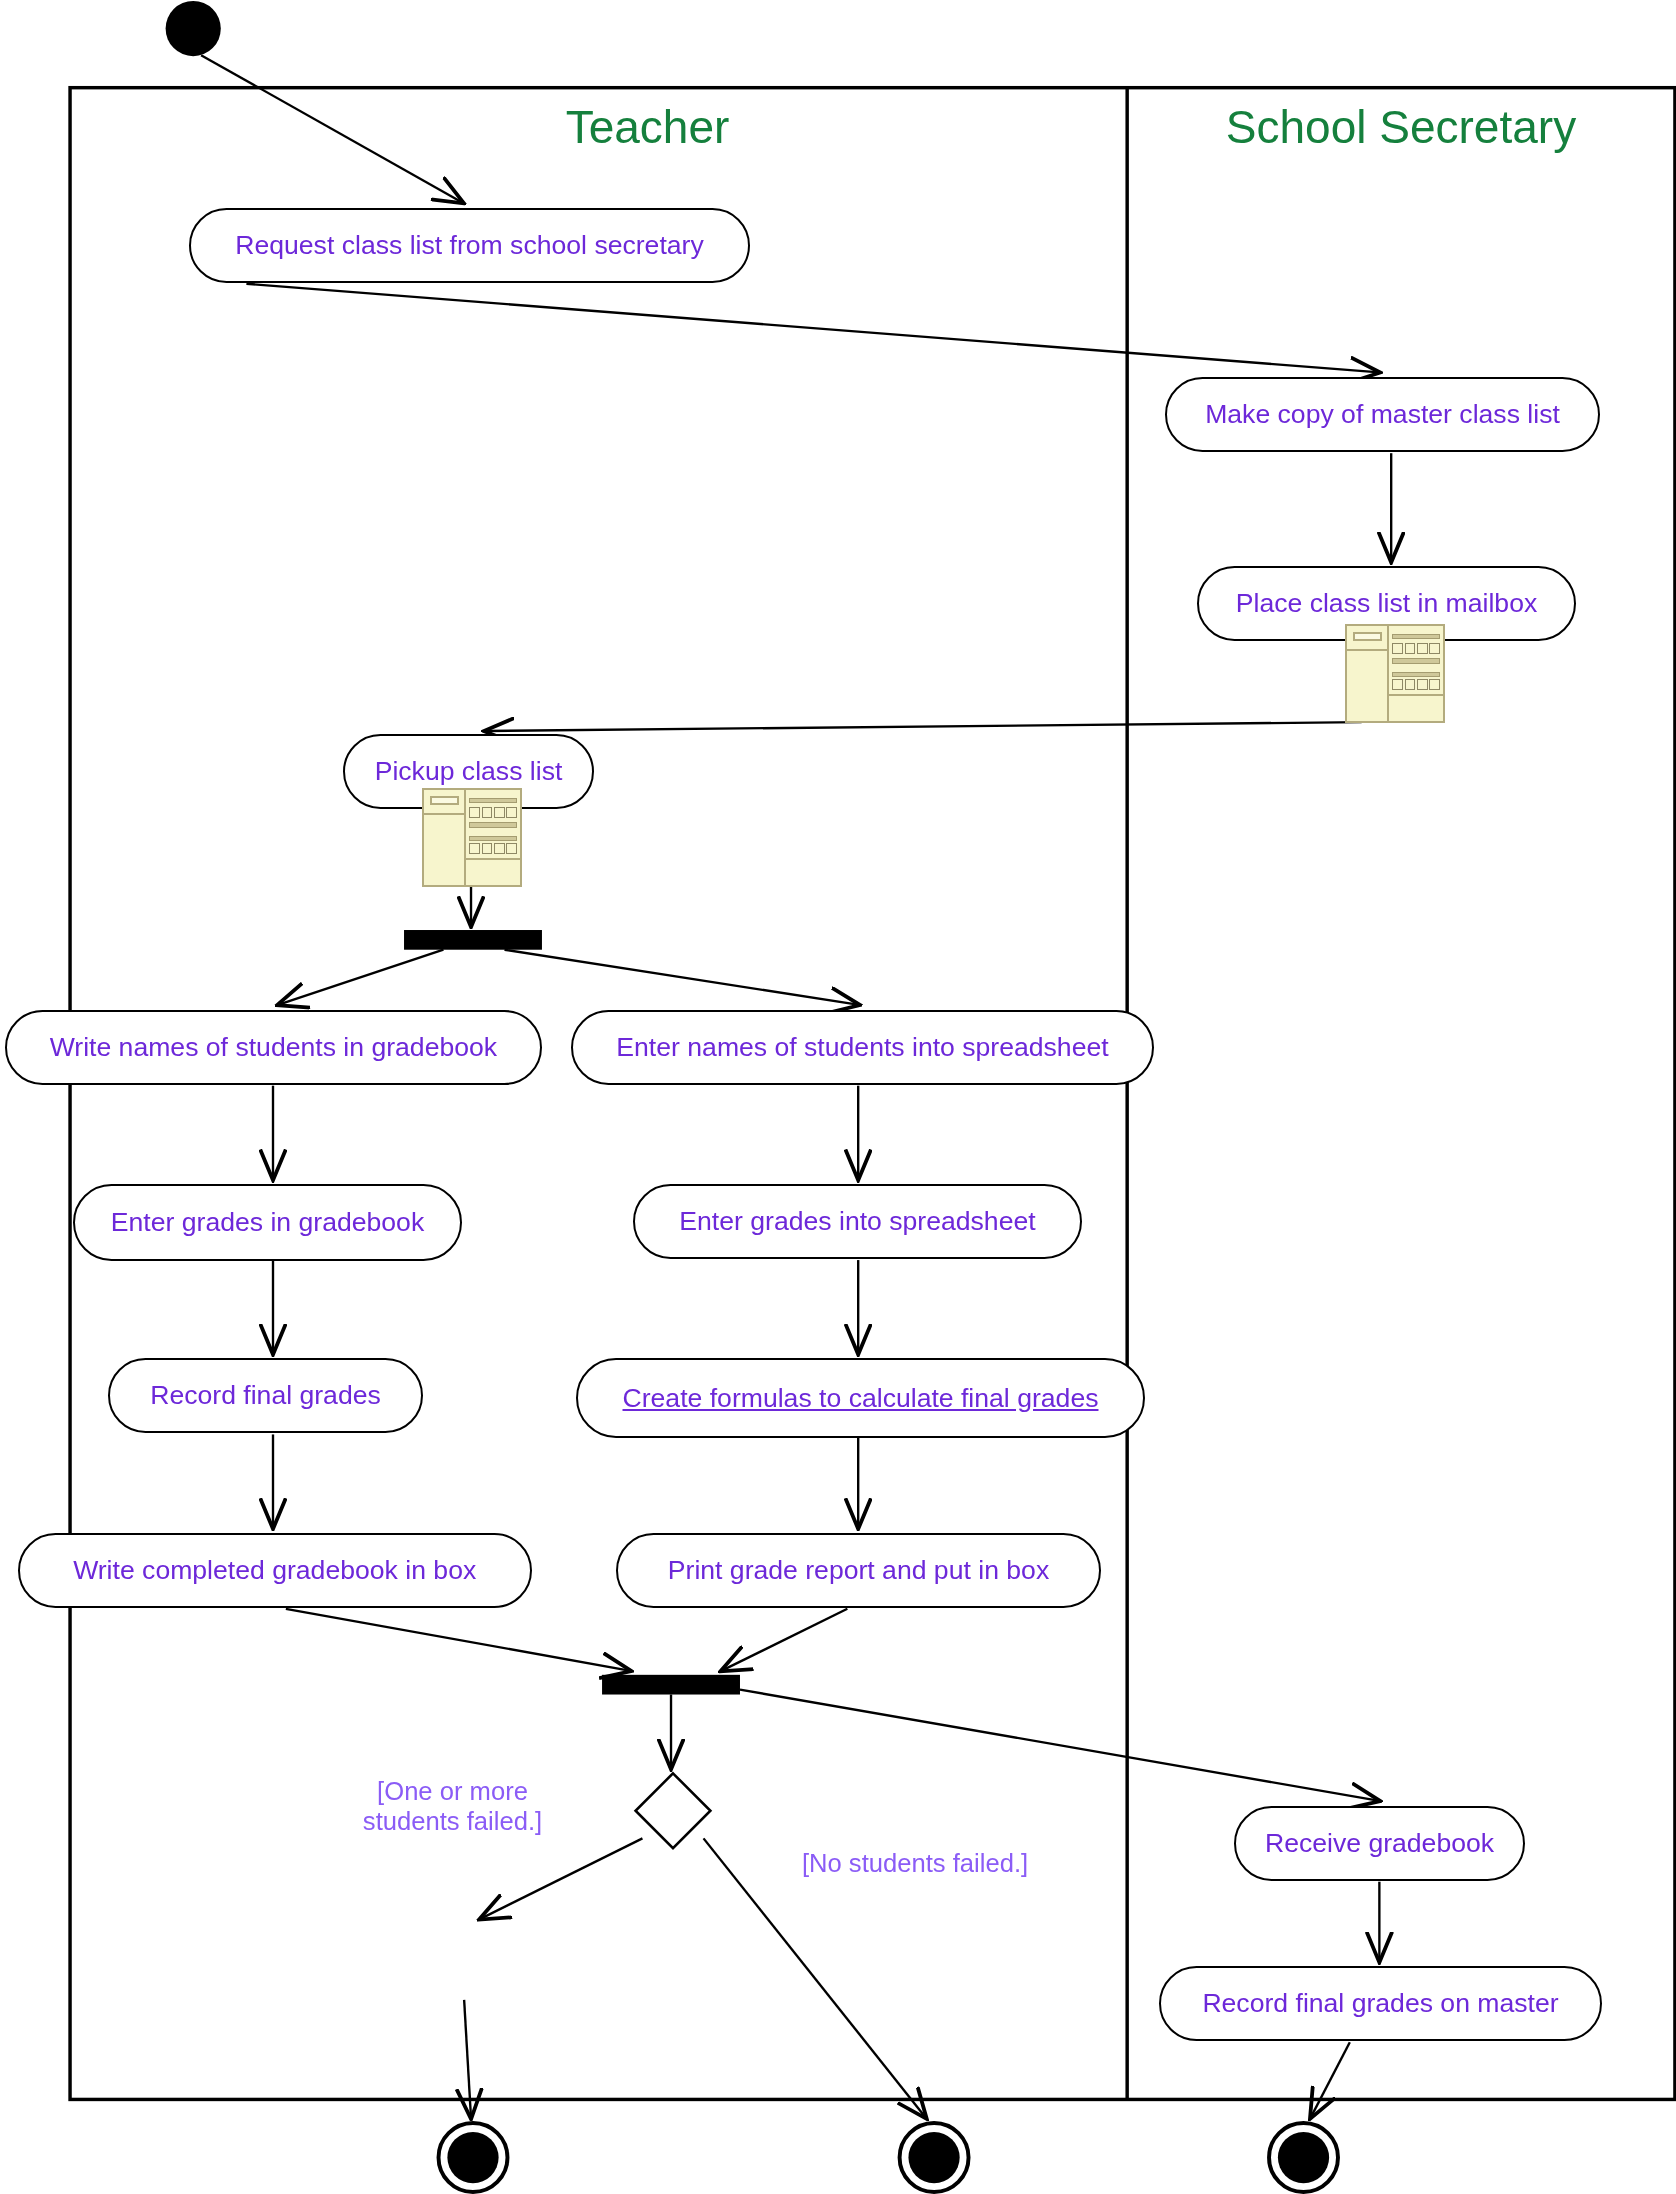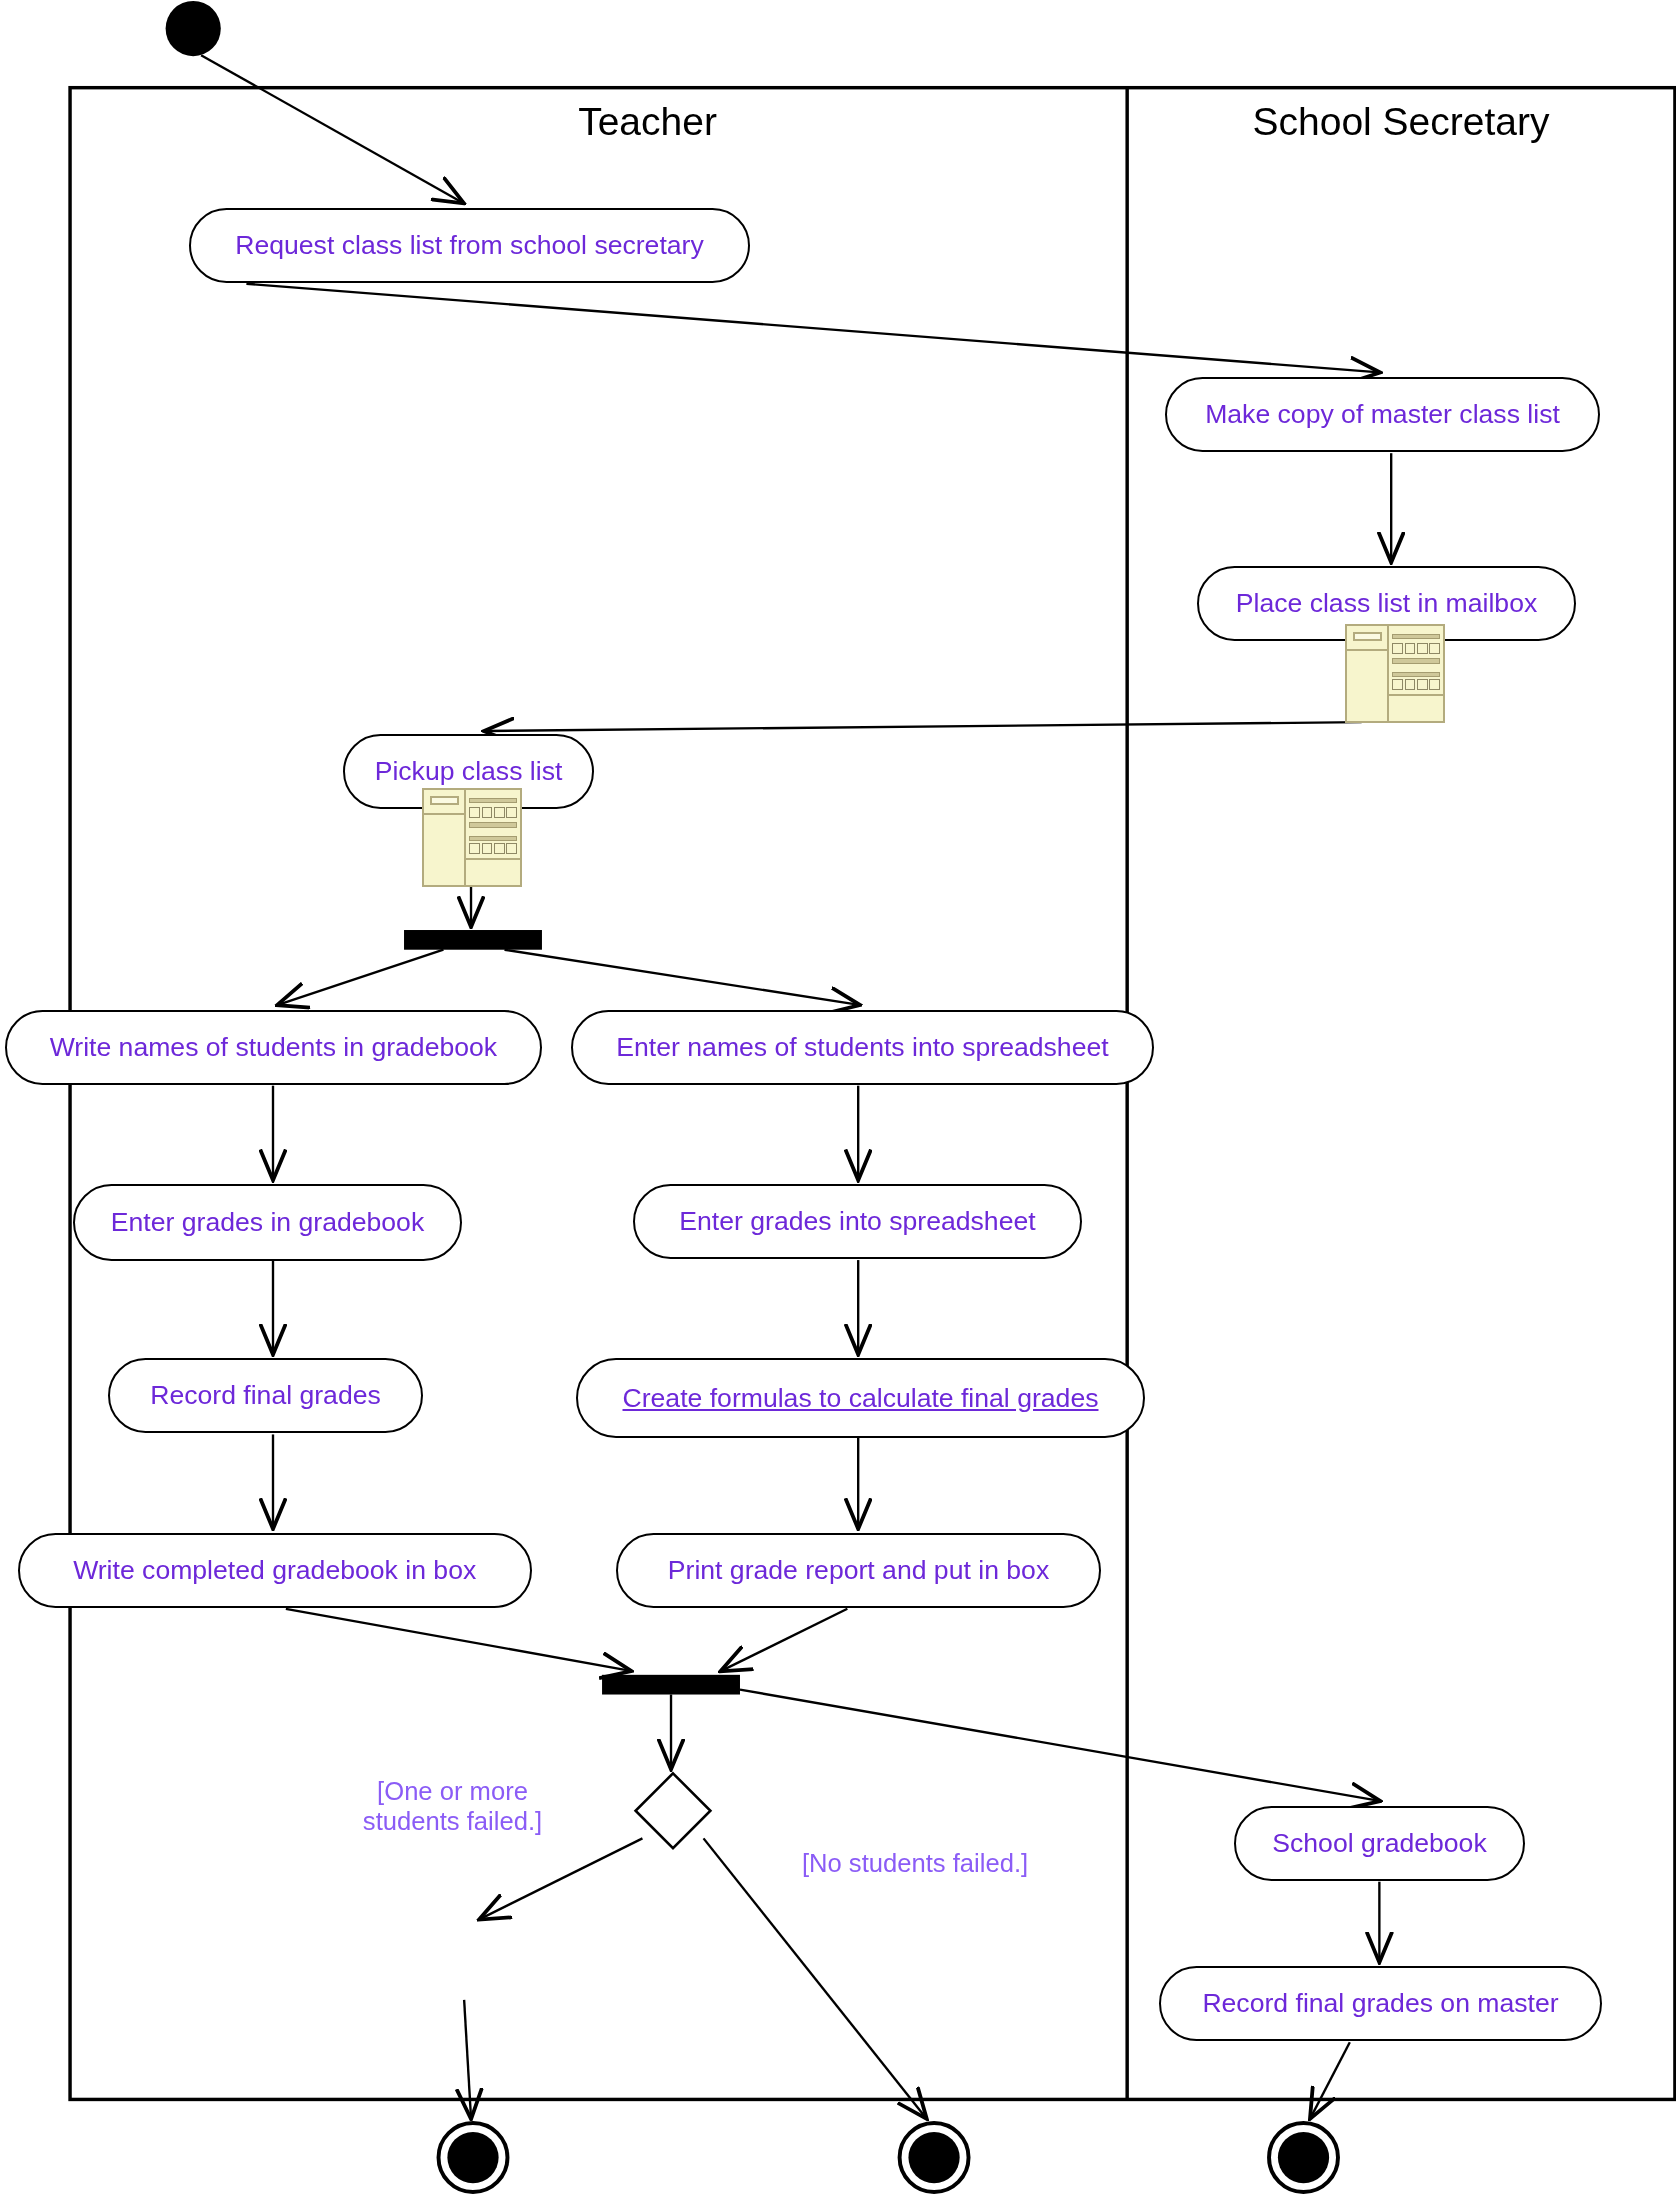--- a/index.html
+++ b/index.html
@@ -19,22 +19,22 @@
   }
   #stage svg.layer {
     position: absolute;
     left: 0;
     top: 0;
     width: 1677px;
     height: 2195px;
   }
   .lane-title {
     position: absolute;
-    font-size: 39px;
-    color: #000000;
+    font-size: 46px;
+    color: #15803d;
     white-space: nowrap;
     text-align: center;
     font-family: "Liberation Sans", sans-serif;
   }
   .activity {
     position: absolute;
     box-sizing: border-box;
     border: 2.5px solid #000;
     background: #ffffff;
     border-radius: 984px;
@@ -230,21 +230,21 @@
   <div class="activity" style="left:633px; top:1184px; width:449px; height:75px;">Enter grades into spreadsheet</div>
 
   <div class="activity" style="left:108px; top:1358px; width:315px; height:75px;">Record final grades</div>
 
   <div class="activity" style="left:576px; top:1358px; width:569px; height:80px;text-decoration:underline;">Create formulas to calculate final grades</div>
 
   <div class="activity" style="left:17.7px; top:1533px; width:514px; height:75px;">Write completed gradebook in box</div>
 
   <div class="activity" style="left:616px; top:1533px; width:485px; height:75px;">Print grade report and put in box</div>
 
-  <div class="activity" style="left:1234px; top:1806px; width:291px; height:75px;">School gradebook</div>
+  <div class="activity" style="left:1234px; top:1806px; width:291px; height:75px;">Receive gradebook</div>
 
   <div class="activity" style="left:1159px; top:1966px; width:443px; height:75px;">Record final grades on master</div>
 
 
   <div class="artifact" style="left:1345px; top:624px; width:100px; height:99px;">
     <div class="pane-left">
       <div class="titlebar">
         <div class="field"></div>
       </div>
     </div>

